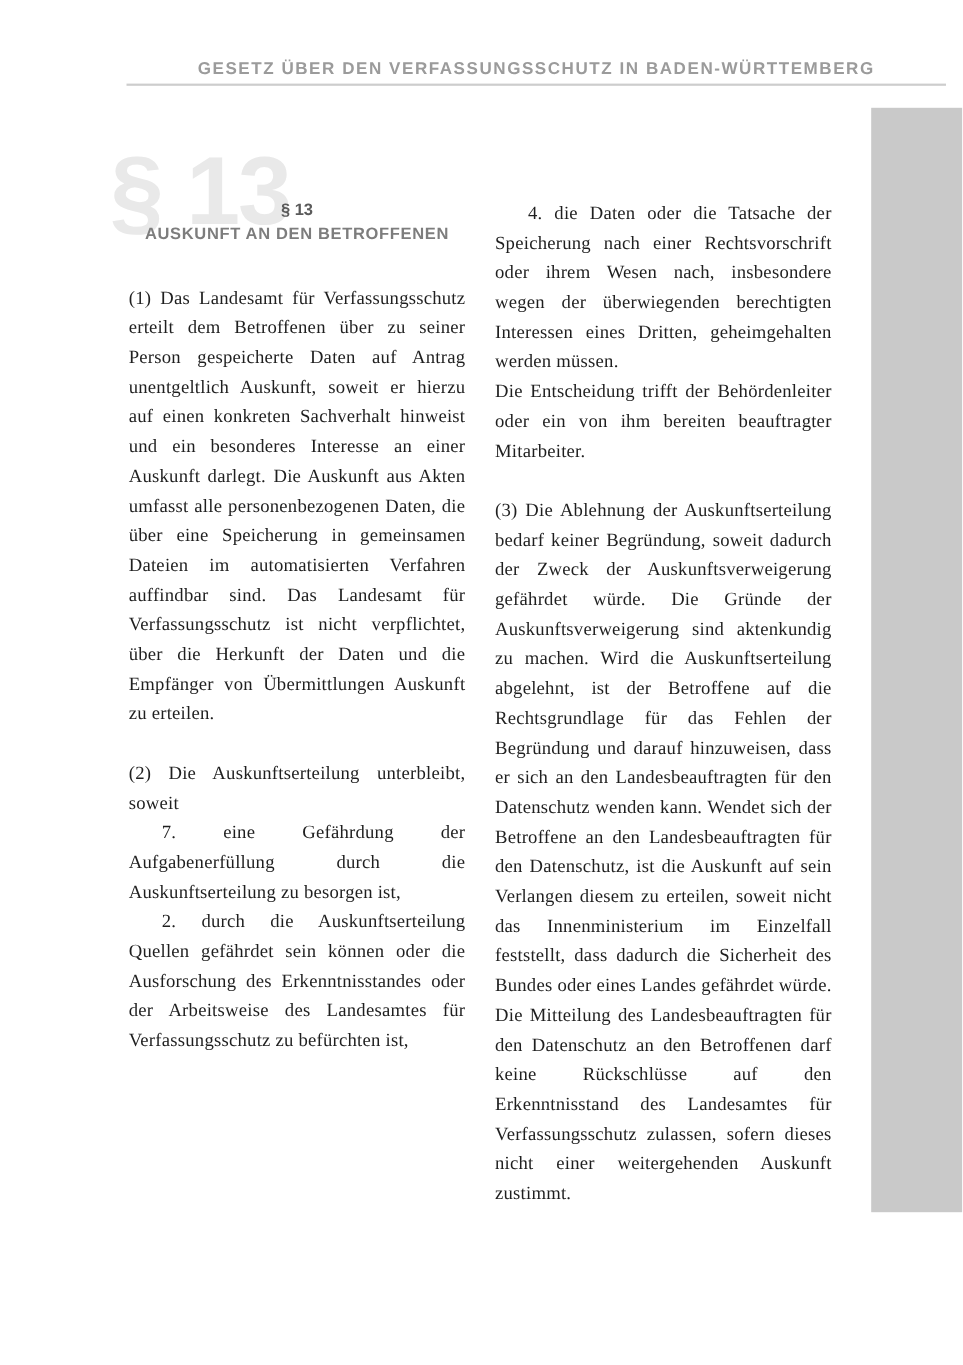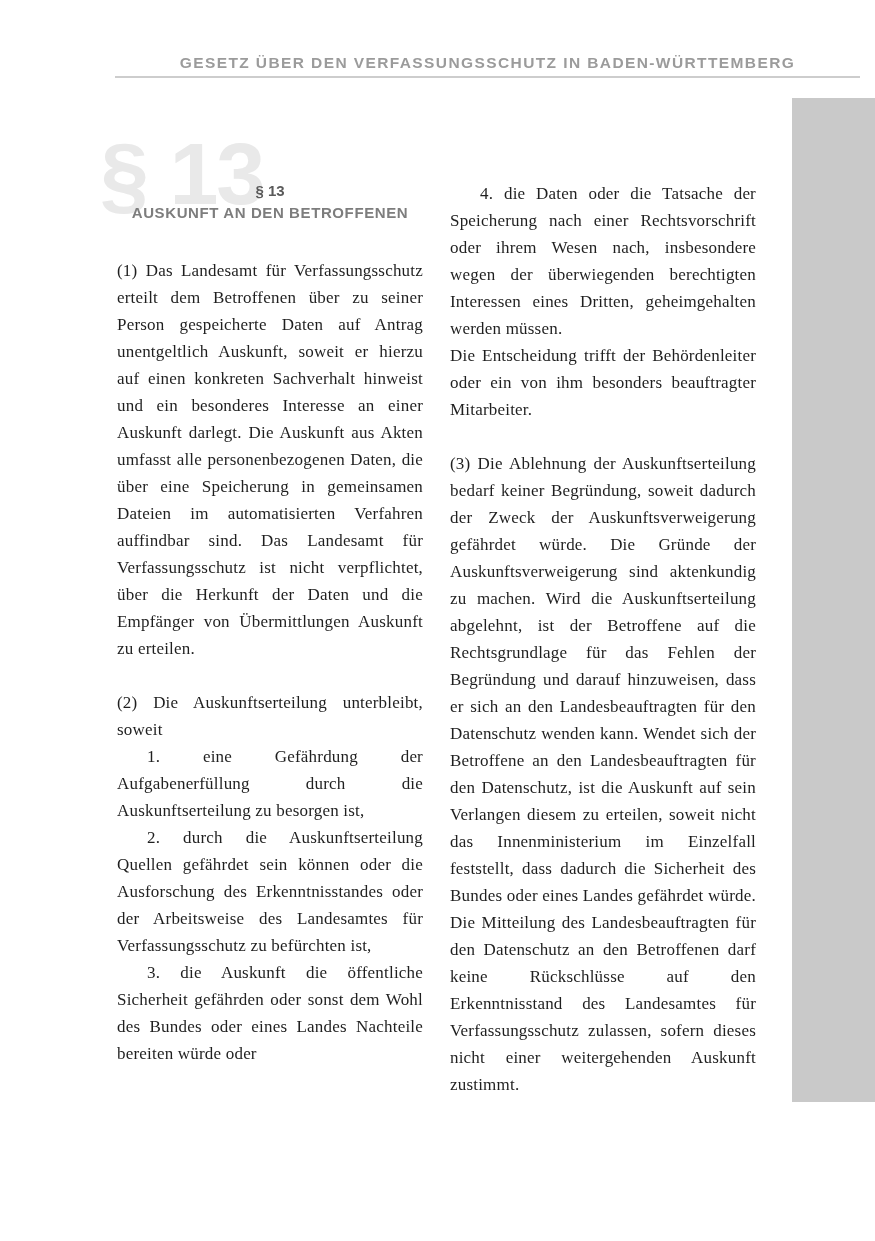--- a/index.html
+++ b/index.html
@@ -77,26 +77,25 @@
   <div class="watermark">§ 13</div>
 
   <div class="section-head">
     <div class="sec-num">§ 13</div>
     <div class="sec-title">AUSKUNFT AN DEN BETROFFENEN</div>
   </div>
 
   <div class="col col-left">
     <p class="para">(1) Das Landesamt für Verfassungsschutz erteilt dem Betroffenen über zu seiner Person gespeicherte Daten auf Antrag unentgeltlich Auskunft, soweit er hierzu auf einen konkreten Sachverhalt hinweist und ein besonderes Interesse an einer Auskunft darlegt. Die Auskunft aus Akten umfasst alle personenbezogenen Daten, die über eine Speicherung in gemeinsamen Dateien im automatisierten Verfahren auffindbar sind. Das Landesamt für Verfassungsschutz ist nicht verpflichtet, über die Herkunft der Daten und die Empfänger von Übermittlungen Auskunft zu erteilen.</p>
     <p class="para gap">(2) Die Auskunftserteilung unterbleibt, soweit</p>
-    <p class="para indent">1. eine Gefährdung der Aufgabenerfüllung durch die Auskunftserteilung zu besorgen ist,</p>
+    <p class="para indent">7. eine Gefährdung der Aufgabenerfüllung durch die Auskunftserteilung zu besorgen ist,</p>
     <p class="para indent">2. durch die Auskunftserteilung Quellen gefährdet sein können oder die Ausforschung des Erkenntnisstandes oder der Arbeitsweise des Landesamtes für Verfassungsschutz zu befürchten ist,</p>
-    <p class="para indent">3. die Auskunft die öffentliche Sicherheit gefährden oder sonst dem Wohl des Bundes oder eines Landes Nachteile bereiten würde oder</p>
   </div>
 
   <div class="col col-right">
     <p class="para indent">4. die Daten oder die Tatsache der Speicherung nach einer Rechtsvorschrift oder ihrem Wesen nach, insbesondere wegen der überwiegenden berechtigten Interessen eines Dritten, geheimgehalten werden müssen.</p>
-    <p class="para">Die Entscheidung trifft der Behördenleiter oder ein von ihm besonders beauftragter Mitarbeiter.</p>
+    <p class="para">Die Entscheidung trifft der Behördenleiter oder ein von ihm bereiten beauftragter Mitarbeiter.</p>
     <p class="para gap">(3) Die Ablehnung der Auskunftserteilung bedarf keiner Begründung, soweit dadurch der Zweck der Auskunftsverweigerung gefährdet würde. Die Gründe der Auskunftsverweigerung sind aktenkundig zu machen. Wird die Auskunftserteilung abgelehnt, ist der Betroffene auf die Rechtsgrundlage für das Fehlen der Begründung und darauf hinzuweisen, dass er sich an den Landesbeauftragten für den Datenschutz wenden kann. Wendet sich der Betroffene an den Landesbeauftragten für den Datenschutz, ist die Auskunft auf sein Verlangen diesem zu erteilen, soweit nicht das Innenministerium im Einzelfall feststellt, dass dadurch die Sicherheit des Bundes oder eines Landes gefährdet würde. Die Mitteilung des Landesbeauftragten für den Datenschutz an den Betroffenen darf keine Rückschlüsse auf den Erkenntnisstand des Landesamtes für Verfassungsschutz zulassen, sofern dieses nicht einer weitergehenden Auskunft zustimmt.</p>
   </div>
 
   <div class="page-number">305</div>
 
 </div>
 
 </body></html>

